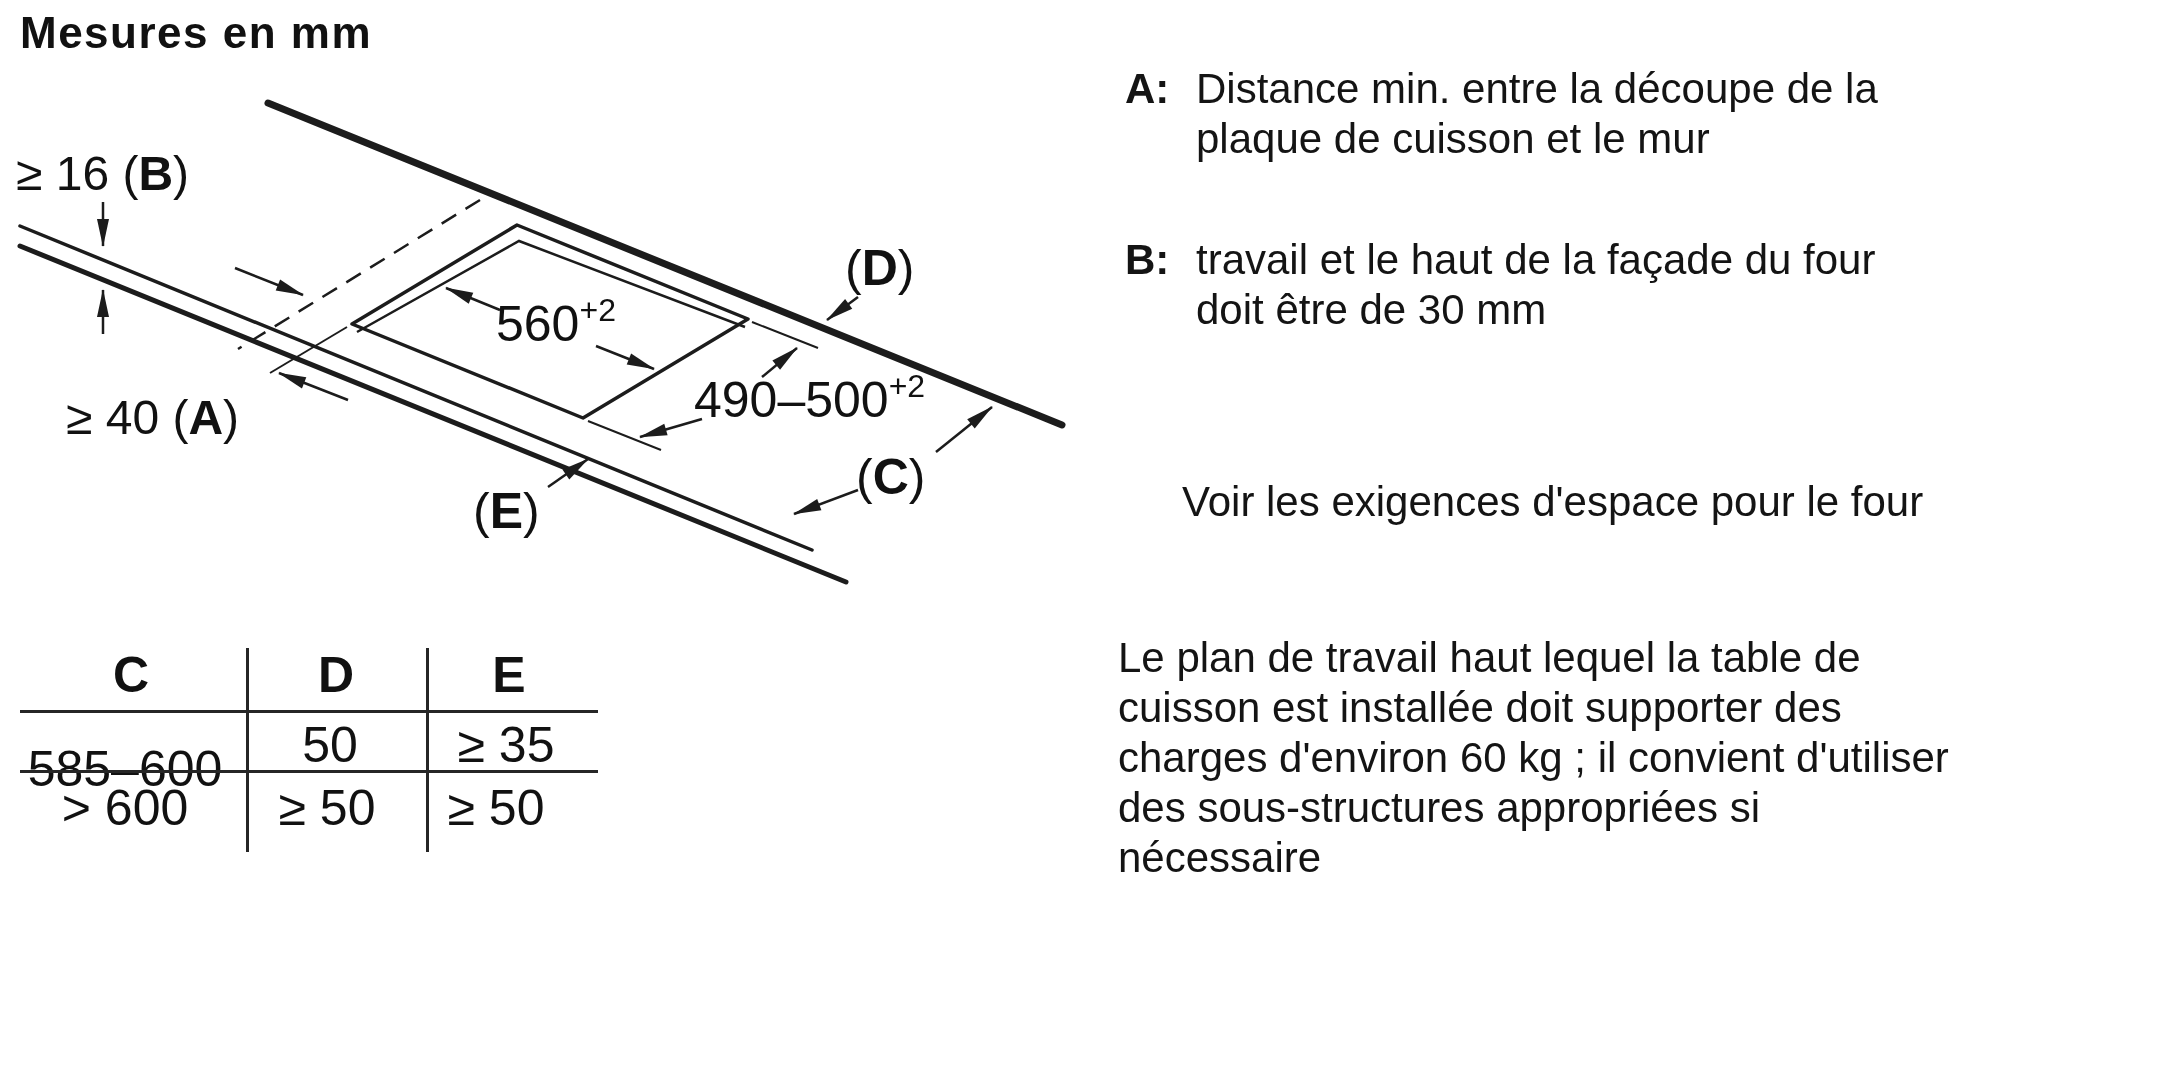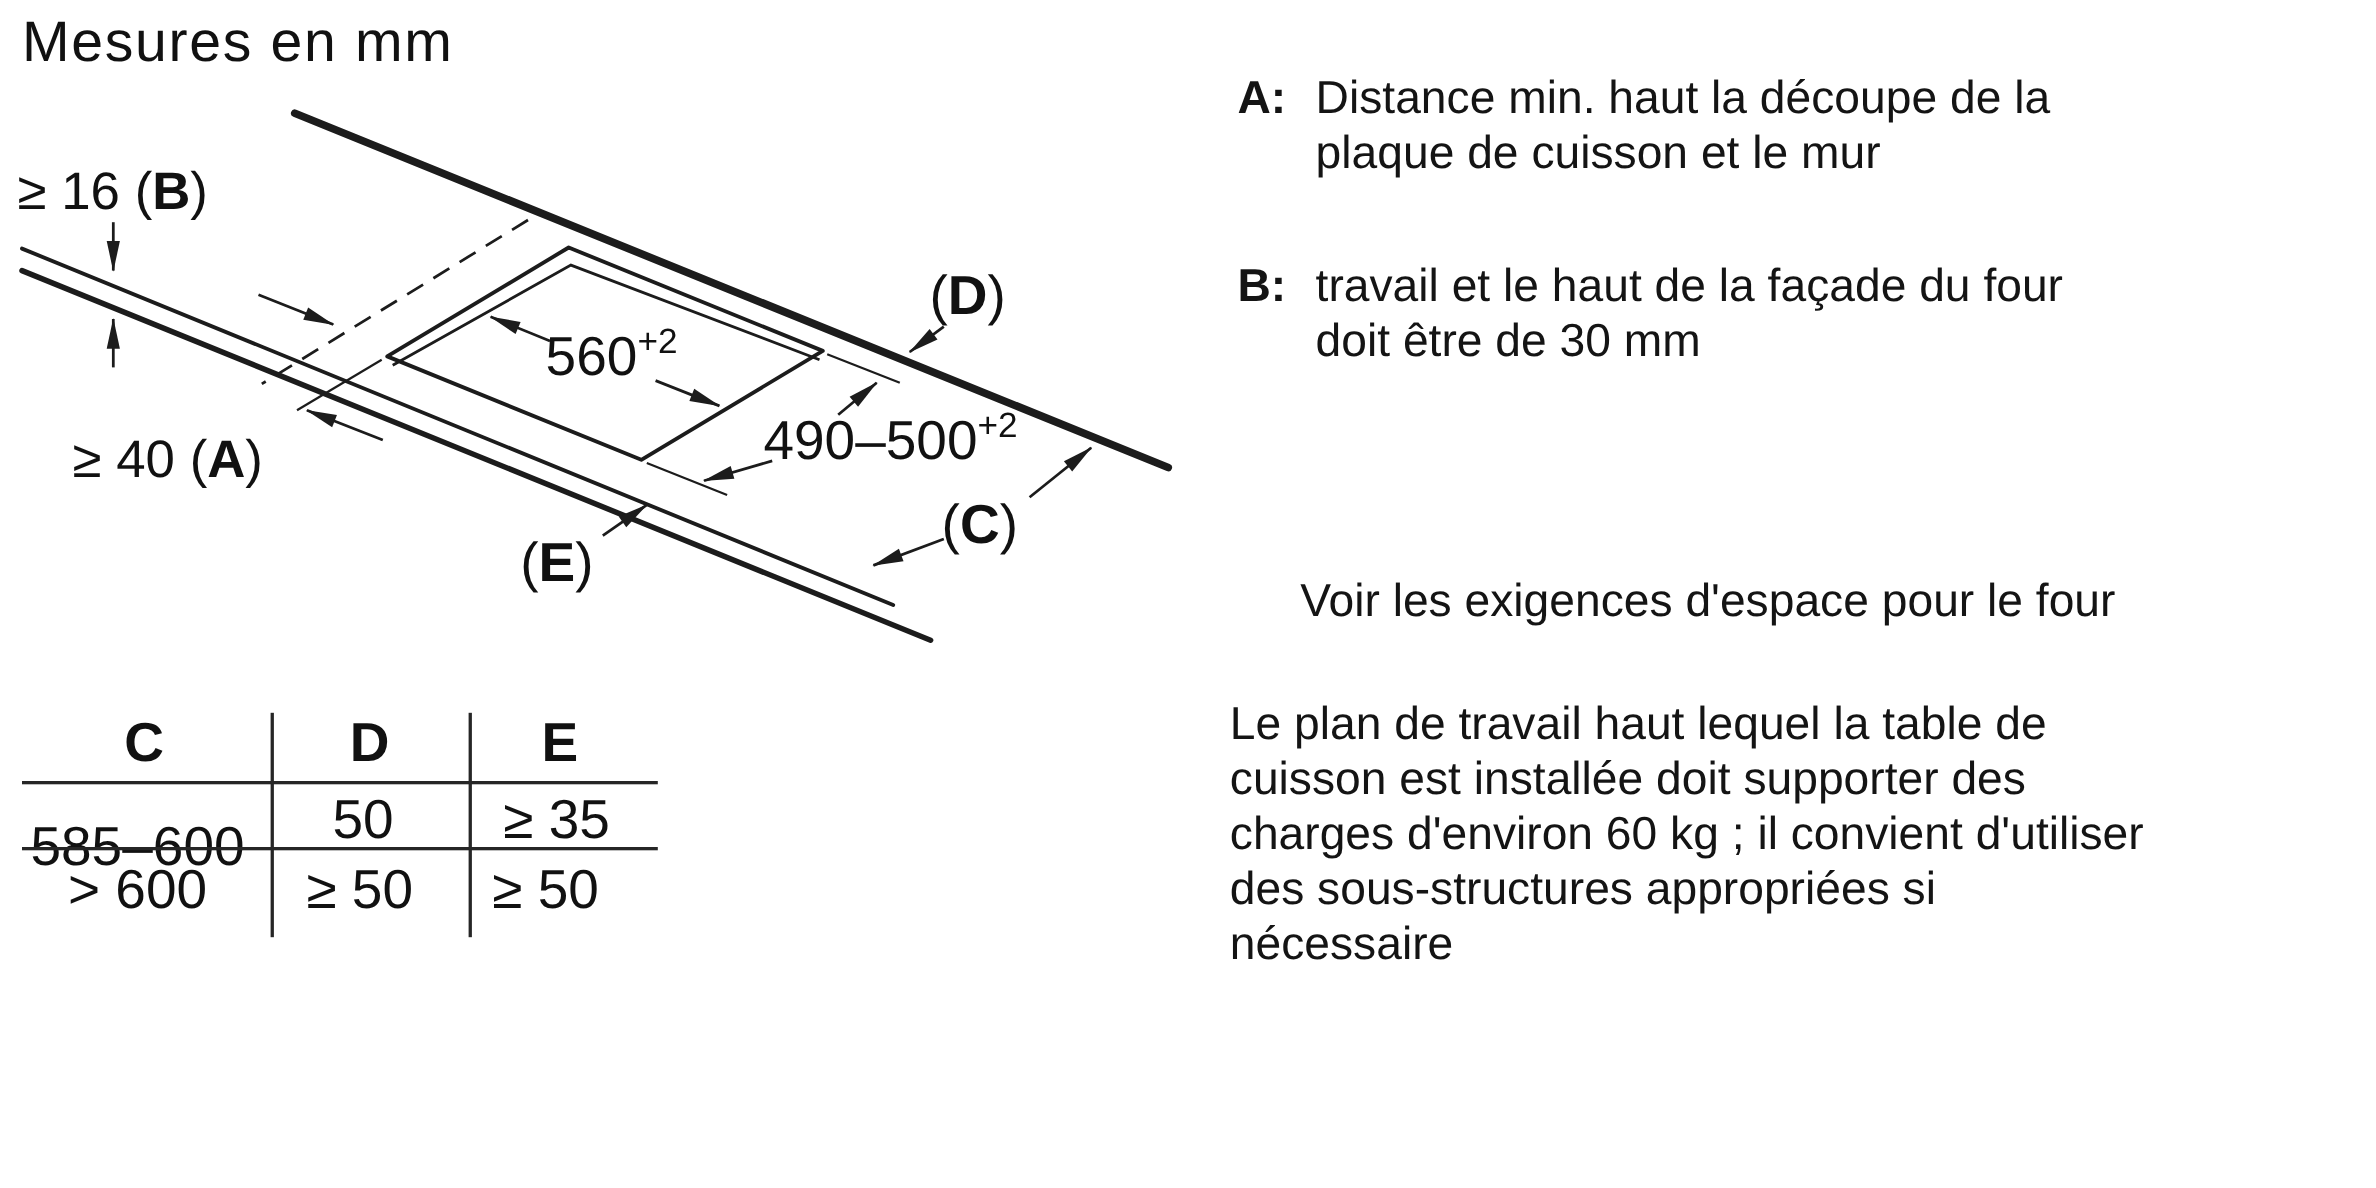--- a/index.html
+++ b/index.html
@@ -6,21 +6,21 @@
   .page{
     position:relative;
     width:2160px;height:1080px;
     background:#ffffff;
     overflow:hidden;
     font-family:"Liberation Sans","DejaVu Sans",sans-serif;
     color:#141414;
   }
   .title{
     position:absolute;left:20px;top:8px;
-    font-size:52px;letter-spacing:1.5px;color:#111;
+    font-size:44px;letter-spacing:1.5px;color:#111;font-weight:bold;
   }
   svg text{fill:#111;}
   
   .tbl-cell{
     position:absolute;
     transform:translateX(-50%);
     font-size:50px;white-space:nowrap;color:#111;
   }
   .tbl-head{font-weight:700;}
   .tbl-line{position:absolute;background:#262626;}
@@ -109,31 +109,31 @@
     <div class="tbl-cell" style="left:125px;top:779px;">&gt; 600</div>
     <div class="tbl-cell" style="left:327px;top:779px;">≥ 50</div>
     <div class="tbl-cell" style="left:496px;top:779px;">≥ 50</div>
 
     <div class="tbl-line" style="left:246px;top:648px;width:3px;height:204px;"></div>
     <div class="tbl-line" style="left:426px;top:648px;width:3px;height:204px;"></div>
   </div>
 
   <div class="note-label" style="left:1125px;top:64px;">A:</div>
   <div class="note-text" style="left:1196px;top:64px;">
-    <div>Distance min. haut la découpe de la</div>
+    <div>Distance min. entre la découpe de la</div>
     <div>plaque de cuisson et le mur</div>
   </div>
 
   <div class="note-label" style="left:1125px;top:235px;">B:</div>
   <div class="note-text" style="left:1196px;top:235px;">
     <div>travail et le haut de la façade du four</div>
     <div>doit être de 30 mm</div>
   </div>
 
-  <div class="note-text" style="left:1182px;top:477px;margin-top:44px;">Voir les exigences d'espace pour le four</div>
+  <div class="note-text" style="left:1182px;top:477px;">Voir les exigences d'espace pour le four</div>
 
   <div class="note-text" style="left:1118px;top:633px;">
     <div>Le plan de travail haut lequel la table de</div>
     <div>cuisson est installée doit supporter des</div>
     <div>charges d'environ 60 kg ; il convient d'utiliser</div>
     <div>des sous-structures appropriées si</div>
     <div>nécessaire</div>
   </div>
 
 </div>

